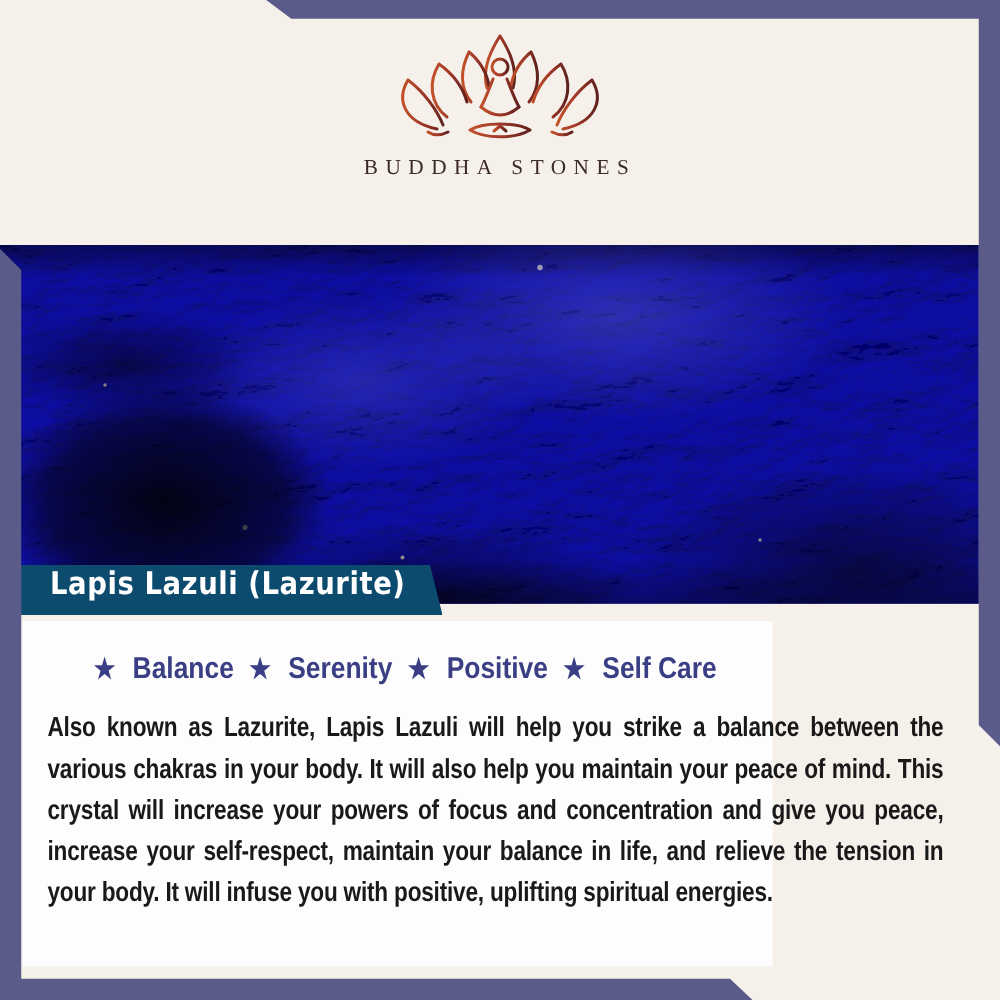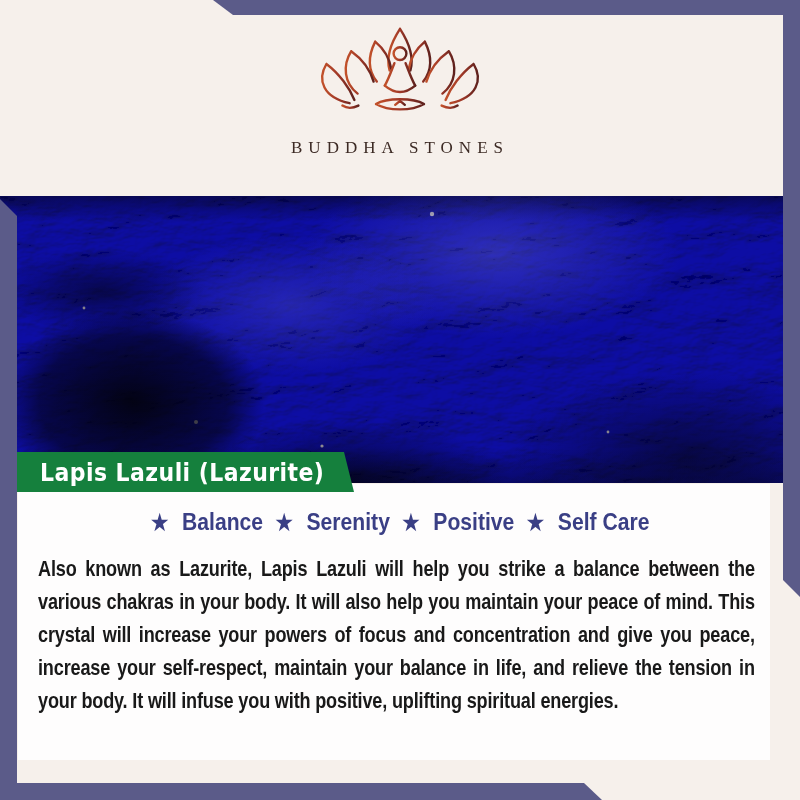--- a/index.html
+++ b/index.html
@@ -5,21 +5,21 @@
   html,body{margin:0;padding:0;}
   body{width:800px;height:800px;background:#f5efe9;font-family:"Liberation Sans",sans-serif;overflow:hidden;}
   .canvas{position:relative;width:800px;height:800px;background:#f6f0eb;}
 
   
   .frame{position:absolute;left:0;top:0;z-index:30;pointer-events:none;}
 
   
   .brand{position:absolute;left:0;top:0;width:800px;text-align:center;z-index:5;}
   .brand svg.logo{display:block;margin:24px auto 0 auto;}
-  .brand-name{margin-top:18px;font-family:"Liberation Serif",serif;font-size:17px;font-weight:500;
+  .brand-name{margin-top:4px;font-family:"Liberation Serif",serif;font-size:17px;font-weight:500;
               letter-spacing:6px;color:#3c2a24;}
 
   
   .title-band{position:absolute;left:165px;top:143px;width:470px;height:53px;background:#fcfaf8;
               display:flex;align-items:center;justify-content:center;z-index:6;}
   .title-band .title{font-size:35px;font-weight:bold;color:#3b3f7d;white-space:nowrap;
               transform:scaleX(0.88);transform-origin:50% 50%;letter-spacing:0px;}
 
   
   .rock{position:absolute;left:0;top:196px;width:783px;height:287px;overflow:hidden;background:#23239a;z-index:4;}
@@ -28,29 +28,29 @@
     background:
       radial-gradient(170px 120px at 17% 72%, rgba(2,2,12,0.94), rgba(2,2,18,0.6) 55%, transparent 78%),
       radial-gradient(150px 60px at 13% 33%, rgba(3,3,22,0.6), transparent 70%),
       radial-gradient(230px 90px at 45% 100%, rgba(2,2,14,0.75), transparent 70%),
       radial-gradient(250px 115px at 88% 90%, rgba(4,4,24,0.65), transparent 74%),
       radial-gradient(270px 120px at 63% 20%, rgba(115,115,235,0.32), transparent 70%),
       radial-gradient(210px 100px at 37% 38%, rgba(100,100,228,0.28), transparent 70%),
       linear-gradient(180deg, rgba(5,5,30,0.55) 0%, rgba(5,5,30,0) 9%, rgba(5,5,30,0) 88%, rgba(3,3,20,0.4) 100%);}
 
   
-  .stone-label{position:absolute;left:0;top:452px;width:354px;height:40px;background:#15803d;z-index:10;
-               display:flex;align-items:center;
+  .stone-label{position:absolute;left:0;top:452px;width:354px;height:40px;background:#0c4a6e;z-index:10;
+               display:flex;
                clip-path:polygon(0 0,344px 0,354px 100%,0 100%);}
   .stone-label .stone-name{font-family:"DejaVu Sans",sans-serif;font-size:25px;font-weight:bold;color:#ffffff;
                margin-left:40px;white-space:nowrap;letter-spacing:0.5px;
                transform:scaleX(0.88);transform-origin:left center;}
 
   
-  .card{position:absolute;left:18px;top:484px;width:752px;height:276px;background:#fefdfd;z-index:8;}
+  .card{position:absolute;left:18px;top:497px;width:600px;height:276px;background:#fefdfd;z-index:8;}
   .benefits{margin-top:24px;width:100%;text-align:center;white-space:nowrap;
             font-size:24px;font-weight:bold;color:#3a3f85;
             transform:scaleX(0.88);transform-origin:50% 50%;}
   .benefits .star{margin:0 9px 0 14px;font-size:22px;}
   .description{margin:16px 0 0 20px;width:872px;font-size:22px;font-weight:bold;color:#191919;
                line-height:33px;text-align:justify;letter-spacing:-0.2px;
                transform:scaleX(0.822);transform-origin:left top;}
 </style>
 </head>
 <body>

